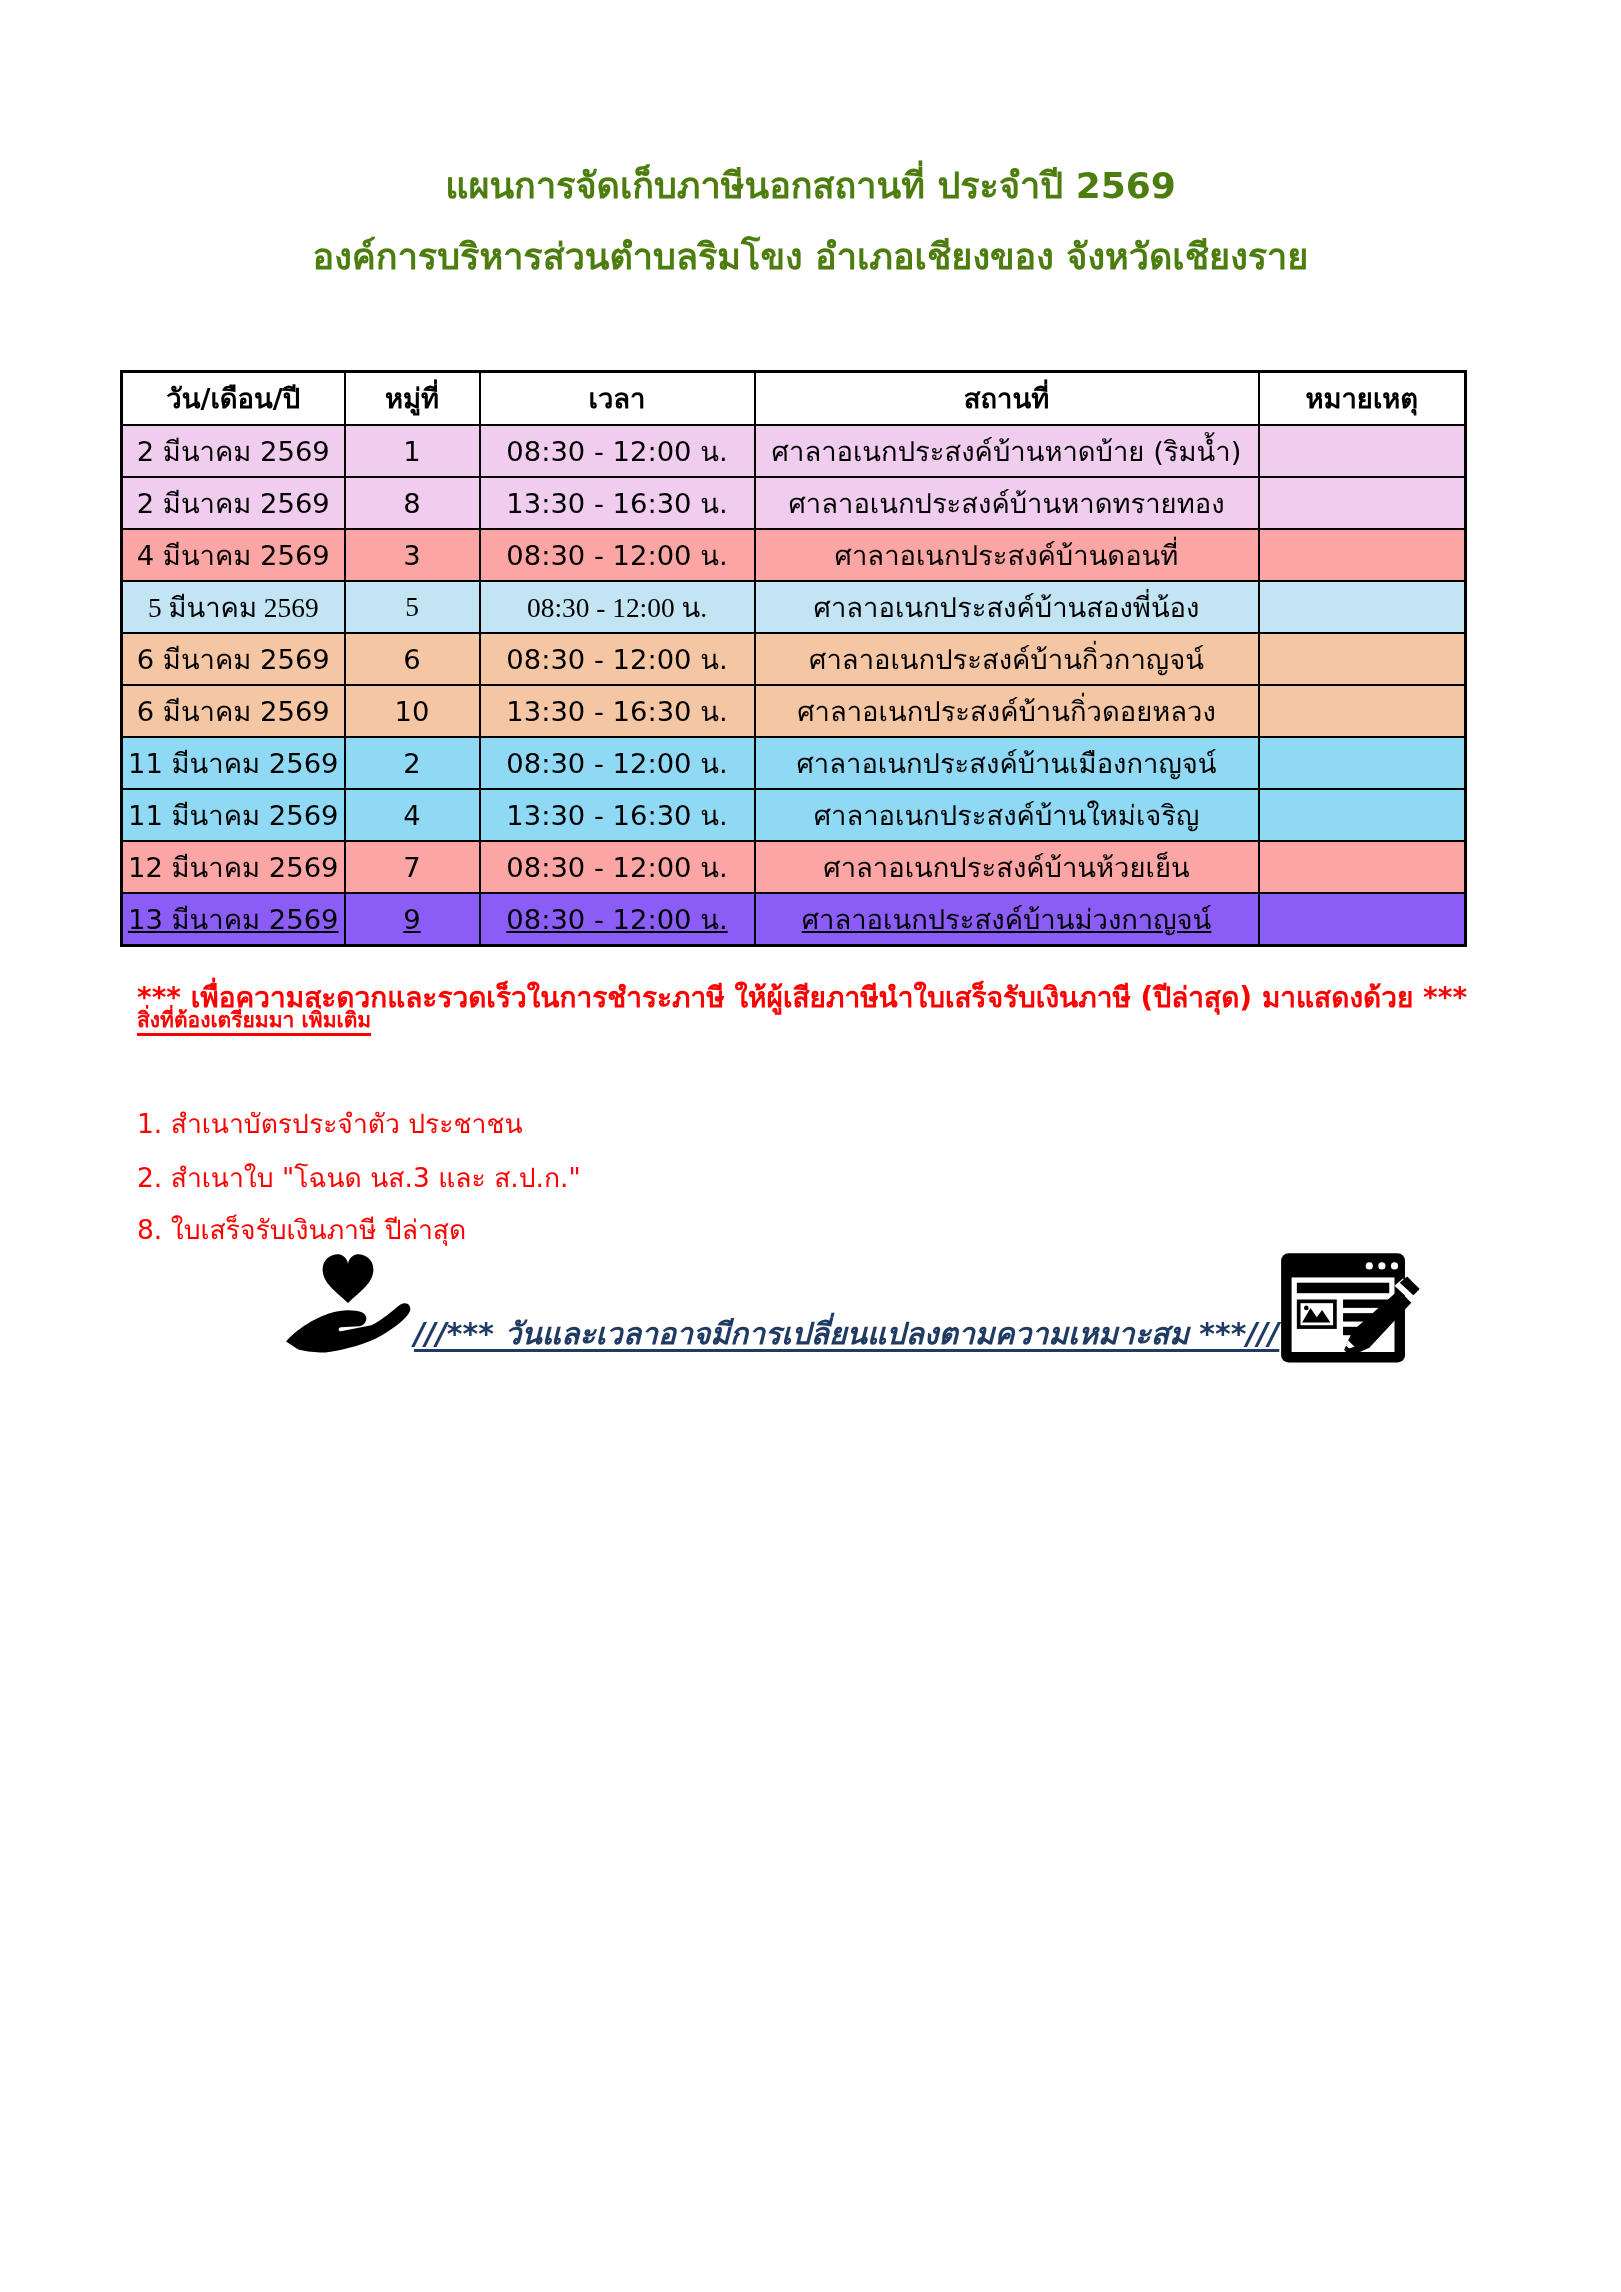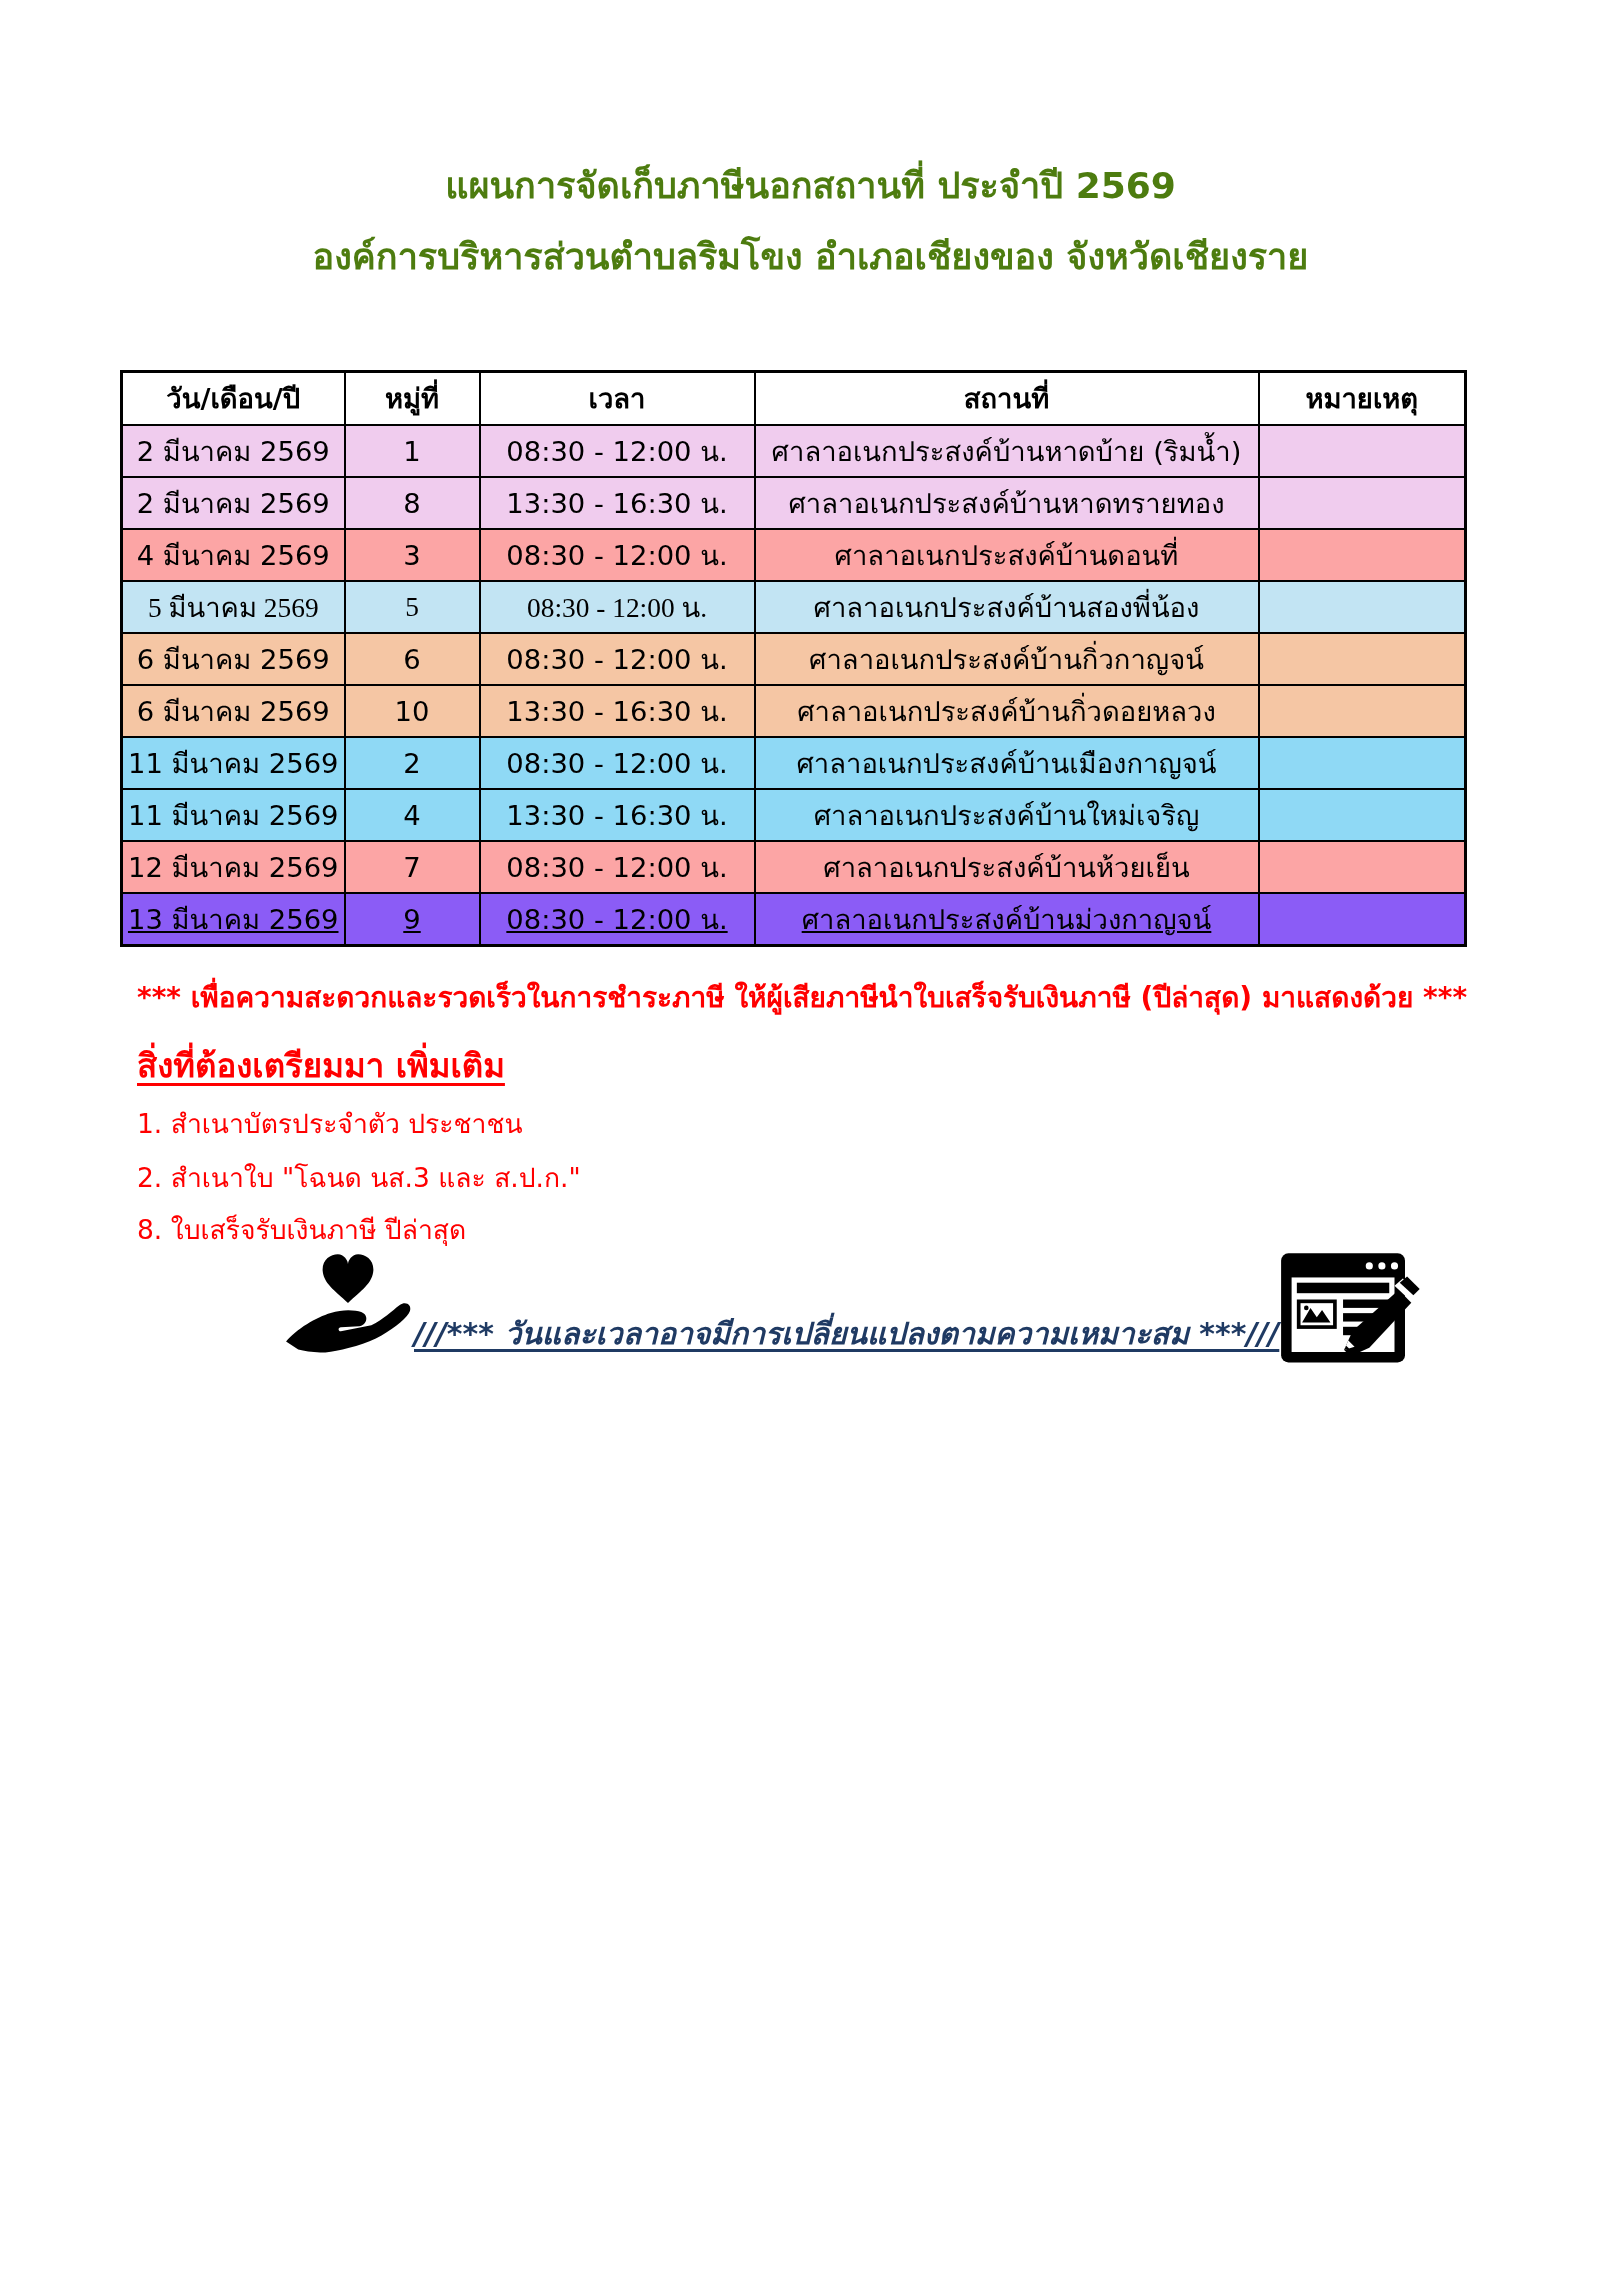--- a/index.html
+++ b/index.html
@@ -31,21 +31,21 @@
     text-align:center; vertical-align:middle;
     font-size:27.4px;
     padding:0 3.9px;
     overflow:hidden; white-space:nowrap;
   }
   table.schedule th { height:51px; font-weight:bold; background:#ffffff; }
   table.schedule td { height:50px; font-weight:normal; }
 
   .notes { position:absolute; left:137px; color:#FF0000; }
   .note-warning { top:975px; font-weight:bold; font-size:28px; width:1353px; }
-  .note-heading { top:1039px; font-weight:bold; font-size:33px; text-decoration:underline; text-underline-offset:5.9px; text-decoration-thickness:2.9px; }
+  .note-heading { top:1003px; font-weight:bold; font-size:21px; text-decoration:underline; text-underline-offset:5.9px; text-decoration-thickness:2.9px; }
   .note-item { font-size:26.5px; }
   .note-item-1 { top:1103px; }
   .note-item-2 { top:1157px; }
   .note-item-3 { top:1209px; }
 
   .footer-row {
     position:absolute; left:282px; top:1247px; width:1083px; height:125px;
     display:flex; align-items:center; justify-content:space-between;
   }
   .footer-text {

